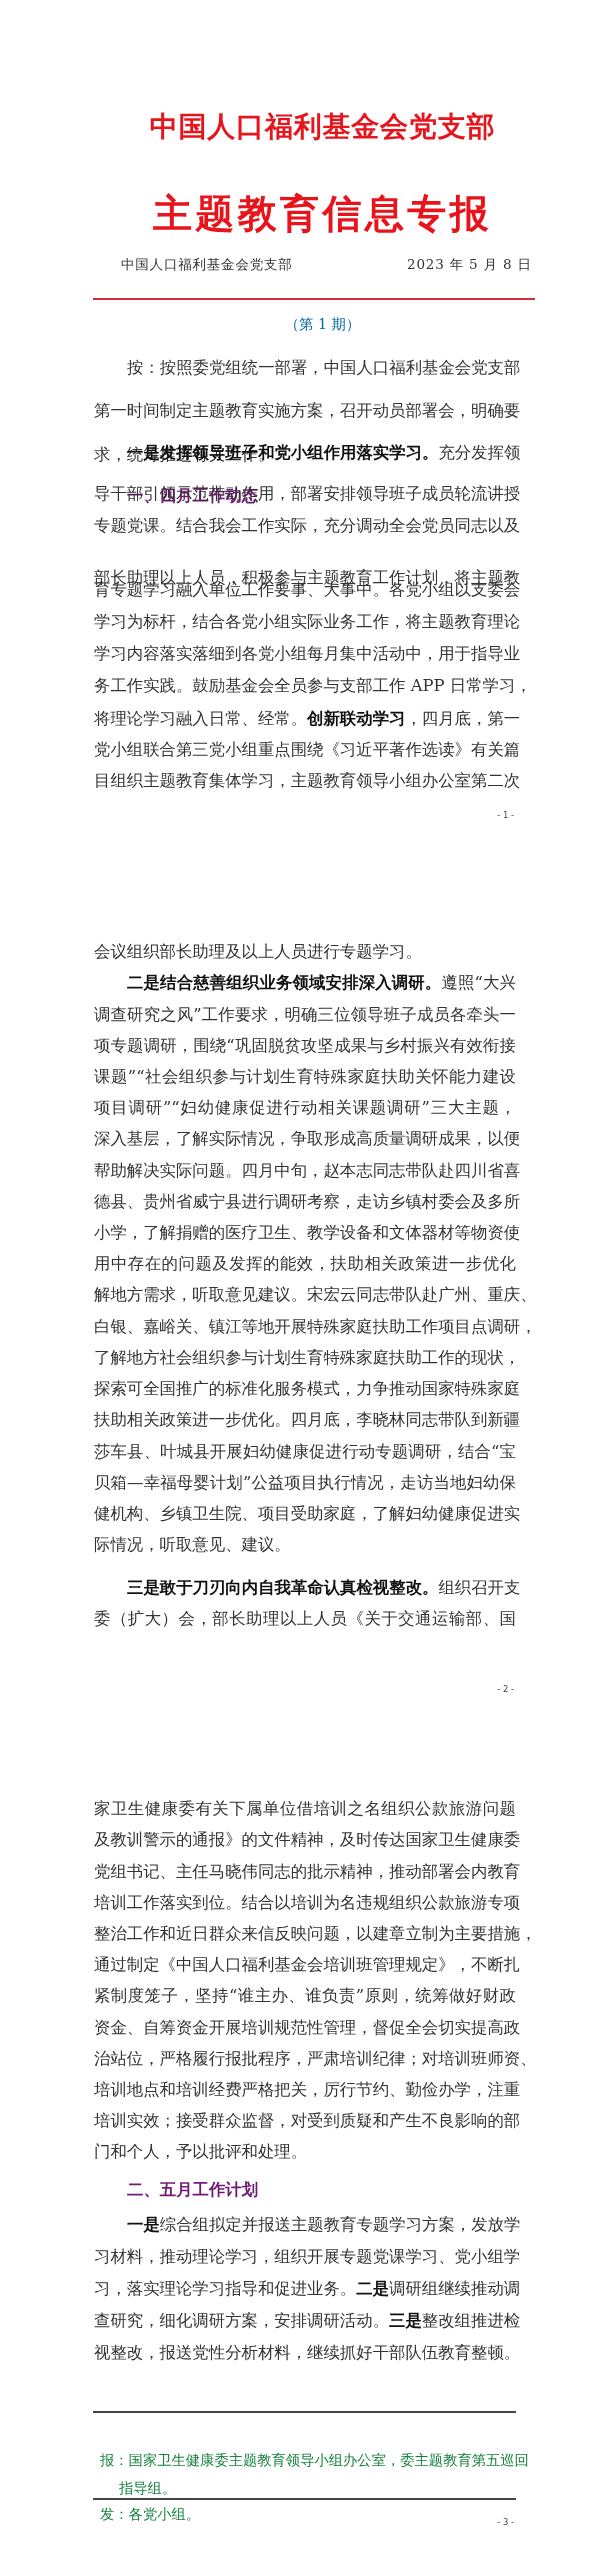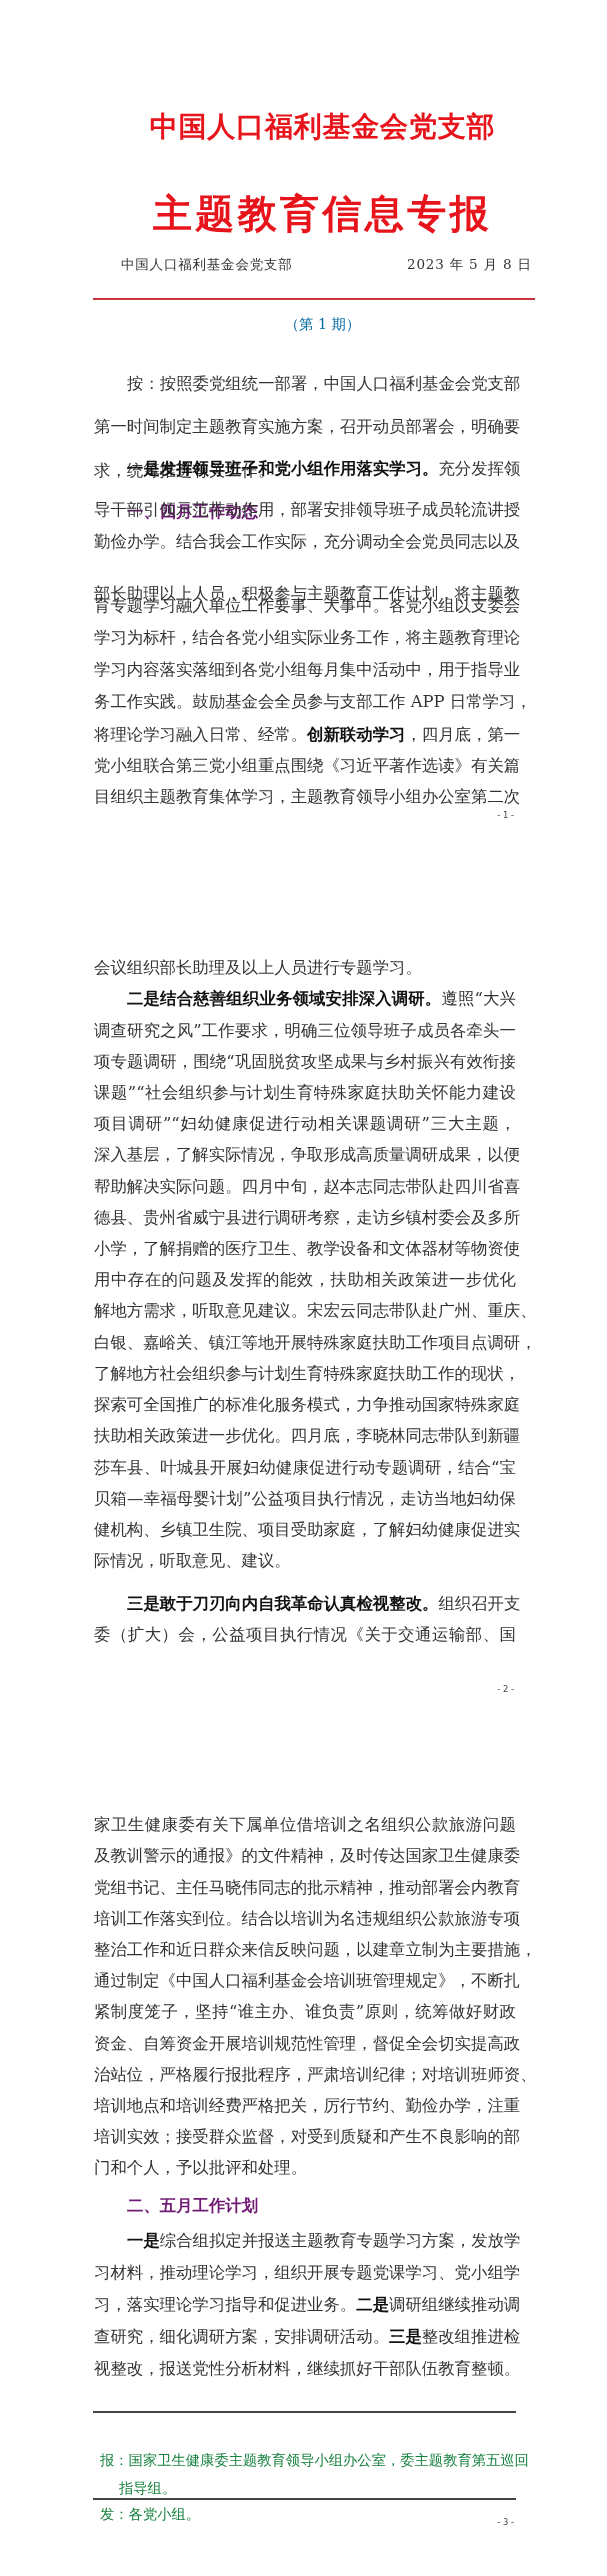--- a/index.html
+++ b/index.html
@@ -10,21 +10,21 @@
             font-family:"DejaVu Sans","Liberation Sans",sans-serif; font-weight:bold;
             font-size:28px; letter-spacing:0.8px; }
   .title2 { left:0; width:607px; top:187px; text-align:center; color:#e8141c;
             font-family:"DejaVu Sans","Liberation Sans",sans-serif; font-weight:bold;
             font-size:39px; letter-spacing:3.4px; }
   .issue { left:0; width:607px; top:315px; text-align:center; font-size:14.3px; color:#0369a1; }
   .hdr-org { left:102px; top:256px; font-size:13.5px; color:#333; letter-spacing:0.8px; }
   .hdr-date { left:388px; top:256px; font-size:13.5px; color:#333; letter-spacing:0.8px; }
   .red-rule { left:93px; top:298px; width:423px; height:1.7px; background:#c9333b; }
   .line { position:absolute; left:94px; width:422px; font-size:16.4px; line-height:20px;
-          white-space:nowrap; text-align:justify; text-align-last:justify; color:#333;margin-top:16px; }
+          white-space:nowrap; text-align:justify; text-align-last:justify; color:#333; }
   .line.indent { left:127px; width:389px; }
   .line.last { text-align-last:left; }
   .heading { font-family:"DejaVu Sans","Liberation Sans",sans-serif; font-weight:bold; color:#701a75; }
   .b { font-family:"DejaVu Sans","Liberation Sans",sans-serif; font-weight:bold; color:#111; }
   .pageno { position:absolute; left:472px; width:42px; text-align:right; font-size:8.4px;
             font-family:"DejaVu Sans","Liberation Sans",sans-serif; color:#444; }
   .rule-dark { position:absolute; left:93px; width:423px; height:1.7px; background:#444; }
   .dist { position:absolute; left:100px; font-size:14.3px; line-height:18.6px; white-space:nowrap; color:#15803d;margin-top:30px; }
 </style>
 </head>
@@ -40,21 +40,21 @@
 <div class="line indent" style="top:358px">按：按照委党组统一部署，中国人口福利基金会党支部</div>
 <div class="line" style="top:401px">第一时间制定主题教育实施方案，召开动员部署会，明确要</div>
 <div class="line last" style="top:445px">求，统筹推进有关工作。</div>
 
 <div class="line indent last heading" style="top:486px">一、四月工作动态</div>
 
 <div class="line indent" style="top:443px">
   <span class="b">一是发挥领导班子和党小组作用落实学习。</span><span>充分发挥领</span>
 </div>
 <div class="line" style="top:484px">导干部引领示范带动作用，部署安排领导班子成员轮流讲授</div>
-<div class="line" style="top:516px">勤俭办学。结合我会工作实际，充分调动全会党员同志以及</div>
+<div class="line" style="top:516px">专题党课。结合我会工作实际，充分调动全会党员同志以及</div>
 <div class="line" style="top:568px">部长助理以上人员，积极参与主题教育工作计划，将主题教</div>
 <div class="line" style="top:580px">育专题学习融入单位工作要事、大事中。各党小组以支委会</div>
 <div class="line" style="top:612px">学习为标杆，结合各党小组实际业务工作，将主题教育理论</div>
 <div class="line" style="top:644px">学习内容落实落细到各党小组每月集中活动中，用于指导业</div>
 <div class="line" style="top:676px">务工作实践。鼓励基金会全员参与支部工作 APP 日常学习，</div>
 <div class="line" style="top:709px">
   <span>将理论学习融入日常、经常。</span><span class="b">创新联动学习</span><span>，四月底，第一</span>
 </div>
 <div class="line" style="top:740px">党小组联合第三党小组重点围绕《习近平著作选读》有关篇</div>
 <div class="line" style="top:771px">目组织主题教育集体学习，主题教育领导小组办公室第二次</div>
@@ -80,21 +80,21 @@
 <div class="line" style="top:1379px">探索可全国推广的标准化服务模式，力争推动国家特殊家庭</div>
 <div class="line" style="top:1410px">扶助相关政策进一步优化。四月底，李晓林同志带队到新疆</div>
 <div class="line" style="top:1442px">莎车县、叶城县开展妇幼健康促进行动专题调研，结合“宝</div>
 <div class="line" style="top:1473px">贝箱—幸福母婴计划”公益项目执行情况，走访当地妇幼保</div>
 <div class="line" style="top:1504px">健机构、乡镇卫生院、项目受助家庭，了解妇幼健康促进实</div>
 <div class="line last" style="top:1535px">际情况，听取意见、建议。</div>
 
 <div class="line indent" style="top:1578px">
   <span class="b">三是敢于刀刃向内自我革命认真检视整改。</span><span>组织召开支</span>
 </div>
-<div class="line" style="top:1609px">委（扩大）会，公益项目执行情况《关于交通运输部、国</div>
+<div class="line" style="top:1609px">委（扩大）会，部长助理以上人员《关于交通运输部、国</div>
 <div class="pageno" style="top:1684px">- 2 -</div>
 
 <div class="line" style="top:1799px">家卫生健康委有关下属单位借培训之名组织公款旅游问题</div>
 <div class="line" style="top:1830px">及教训警示的通报》的文件精神，及时传达国家卫生健康委</div>
 <div class="line" style="top:1862px">党组书记、主任马晓伟同志的批示精神，推动部署会内教育</div>
 <div class="line" style="top:1893px">培训工作落实到位。结合以培训为名违规组织公款旅游专项</div>
 <div class="line" style="top:1924px">整治工作和近日群众来信反映问题，以建章立制为主要措施，</div>
 <div class="line" style="top:1955px">通过制定《中国人口福利基金会培训班管理规定》，不断扎</div>
 <div class="line" style="top:1986px">紧制度笼子，坚持“谁主办、谁负责”原则，统筹做好财政</div>
 <div class="line" style="top:2018px">资金、自筹资金开展培训规范性管理，督促全会切实提高政</div>

